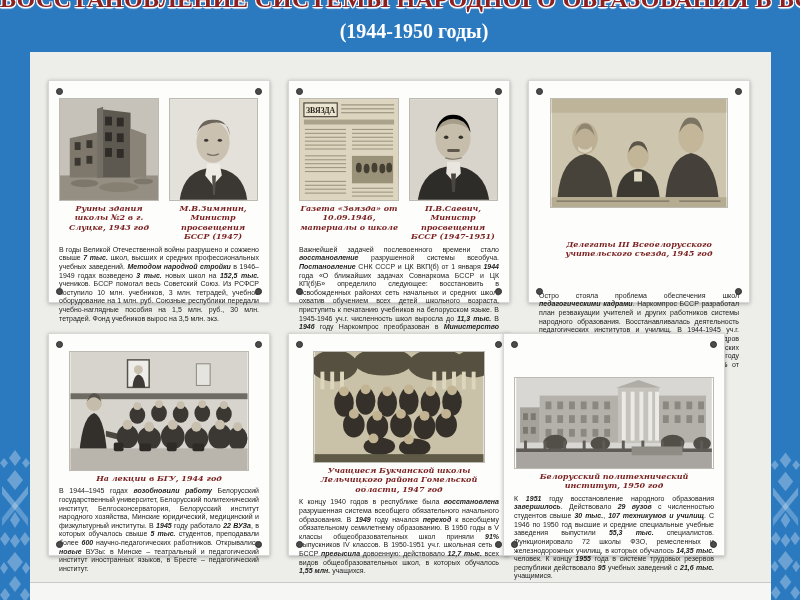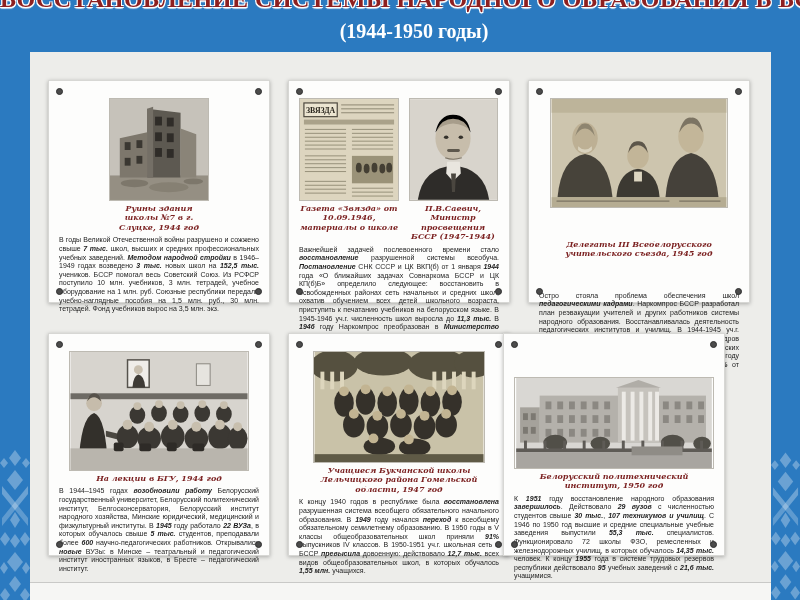--- a/index.html
+++ b/index.html
@@ -143,21 +143,36 @@
         <path d="M10 40 L38 34 L38 80 L10 80 Z" fill="#7d776c"></path>
         <rect x="15" y="44" width="6" height="8" fill="#3a3731"></rect>
           <rect x="27" y="42" width="6" height="8" fill="#3a3731"></rect>
         <rect x="15" y="60" width="6" height="8" fill="#3a3731"></rect>
           <rect x="27" y="58" width="6" height="8" fill="#3a3731"></rect>
         <path d="M72 30 L88 36 L88 80 L72 80 Z" fill="#8a8478"></path>
         <ellipse cx="25" cy="86" rx="14" ry="4" fill="#7d776b"></ellipse>
         <ellipse cx="60" cy="90" rx="20" ry="5" fill="#868073"></ellipse>
         <ellipse cx="85" cy="84" rx="10" ry="3" fill="#7d776b"></ellipse>
       </svg>
-      <div class="caption">Руины здания школы №7 в г. Слуцке, 1944 год</div>
+      <div class="caption">Руины здания школы №2 в г. Слуцке, 1943 год</div>
+    </div>
+    <div class="ph">
+      <svg width="89" height="103" viewBox="0 0 89 103">
+        <rect width="89" height="103" fill="#e4e1db"></rect>
+        <rect width="89" height="103" fill="none"></rect>
+        <path d="M10 103 Q14 72 44 70 Q75 72 79 103 Z" fill="#3b3833"></path>
+        <path d="M38 66 L51 66 L53 78 L44 88 L36 78 Z" fill="#efece6"></path>
+        <path d="M43 78 L47 78 L46 98 L44 98 Z" fill="#55514a"></path>
+        <ellipse cx="44" cy="44" rx="17" ry="21" fill="#cbc1b1"></ellipse>
+        <path d="M27 38 Q30 20 44 21 Q59 20 61 38 Q61 28 56 26 Q48 22 38 26 Q28 29 27 38 Z" fill="#6b655b"></path>
+        <ellipse cx="37" cy="42" rx="2.2" ry="1.6" fill="#3c3933"></ellipse>
+        <ellipse cx="51" cy="42" rx="2.2" ry="1.6" fill="#3c3933"></ellipse>
+        <path d="M38 56 Q44 59 50 56" stroke="#7a7265" stroke-width="1.4" fill="none"></path>
+      </svg>
+      <div class="caption">М.В.Зимянин, Министр просвещения БССР (1947)</div>
     </div>
   </div>
   <div class="card-body"><span>В годы Великой Отечественной войны разрушено и сожжено свыше </span><span class="em">7 тыс.</span><span> школ, высших и средних профессиональных учебных заведений. </span><span class="em">Методом народной стройки</span><span> в 1946–1949 годах возведено </span><span class="em">3 тыс.</span><span> новых школ на </span><span class="em">152,5 тыс.</span><span> учеников. БССР помогал весь Советский Союз. Из РСФСР поступило 10 млн. учебников, 3 млн. тетрадей, учебное оборудование на 1 млн. руб. Союзные республики передали учебно-наглядные пособия на 1,5 млн. руб., 30 млн. тетрадей. Фонд учебников вырос на 3,5 млн. экз.</span></div>
 </div>
 
 <div class="card" id="card-1">
   <span class="pin tl"></span>
     <span class="pin tr"></span>
   <span class="pin bl"></span>
     <span class="pin br"></span>
@@ -219,21 +234,21 @@
         <path d="M38 64 L51 64 L52 76 L44 84 L37 76 Z" fill="#e9e6df"></path>
         <path d="M42 76 L47 76 L46 95 L43 95 Z" fill="#4a463f"></path>
         <ellipse cx="44" cy="40" rx="18" ry="22" fill="#c7bdab"></ellipse>
         <path d="M26 34 Q30 16 44 16 Q59 16 62 34 Q58 24 44 23 Q31 24 26 34 Z" fill="#b3a globe"></path>
         <path d="M27 32 Q33 20 44 20 Q56 20 61 32 Q56 26 44 25 Q33 26 27 32 Z" fill="#a79d8b"></path>
         <ellipse cx="37" cy="39" rx="2.3" ry="1.7" fill="#35322c"></ellipse>
         <ellipse cx="52" cy="39" rx="2.3" ry="1.7" fill="#35322c"></ellipse>
         <rect x="38" y="51" width="13" height="3" rx="1.5" fill="#5d574c"></rect>
         <path d="M36 60 Q44 63 53 60" stroke="#7d7567" stroke-width="1.2" fill="none"></path>
       </svg>
-      <div class="caption">П.В.Саевич, Министр просвещения БССР (1947-1944)</div>
+      <div class="caption">П.В.Саевич, Министр просвещения БССР (1947-1951)</div>
     </div>
   </div>
   <div class="card-body"><span>Важнейшей задачей послевоенного времени стало </span><span class="em">восстановление</span><span> разрушенной системы всеобуча. </span><span class="em">Постановление</span><span> СНК СССР и ЦК ВКП(б) от 1 января </span><span class="em">1944</span><span> года «О ближайших задачах Совнаркома БССР и ЦК КП(б)Б» определило следующее: восстановить в освобожденных районах сеть начальных и средних школ, охватив обучением всех детей школьного возраста, приступить к печатанию учебников на белорусском языке. В 1945-1946 уч.г. численность школ выросла до </span><span class="em">11,3 тыс.</span><span> В </span><span class="em">1946</span><span> году Наркомпрос преобразован в </span><span class="em">Министерство просвещения БССР</span><span>.</span></div>
 </div>
 
 <div class="card" id="card-2">
   <span class="pin tl"></span>
     <span class="pin tr"></span>
   <span class="pin bl"></span>
     <span class="pin br"></span>

